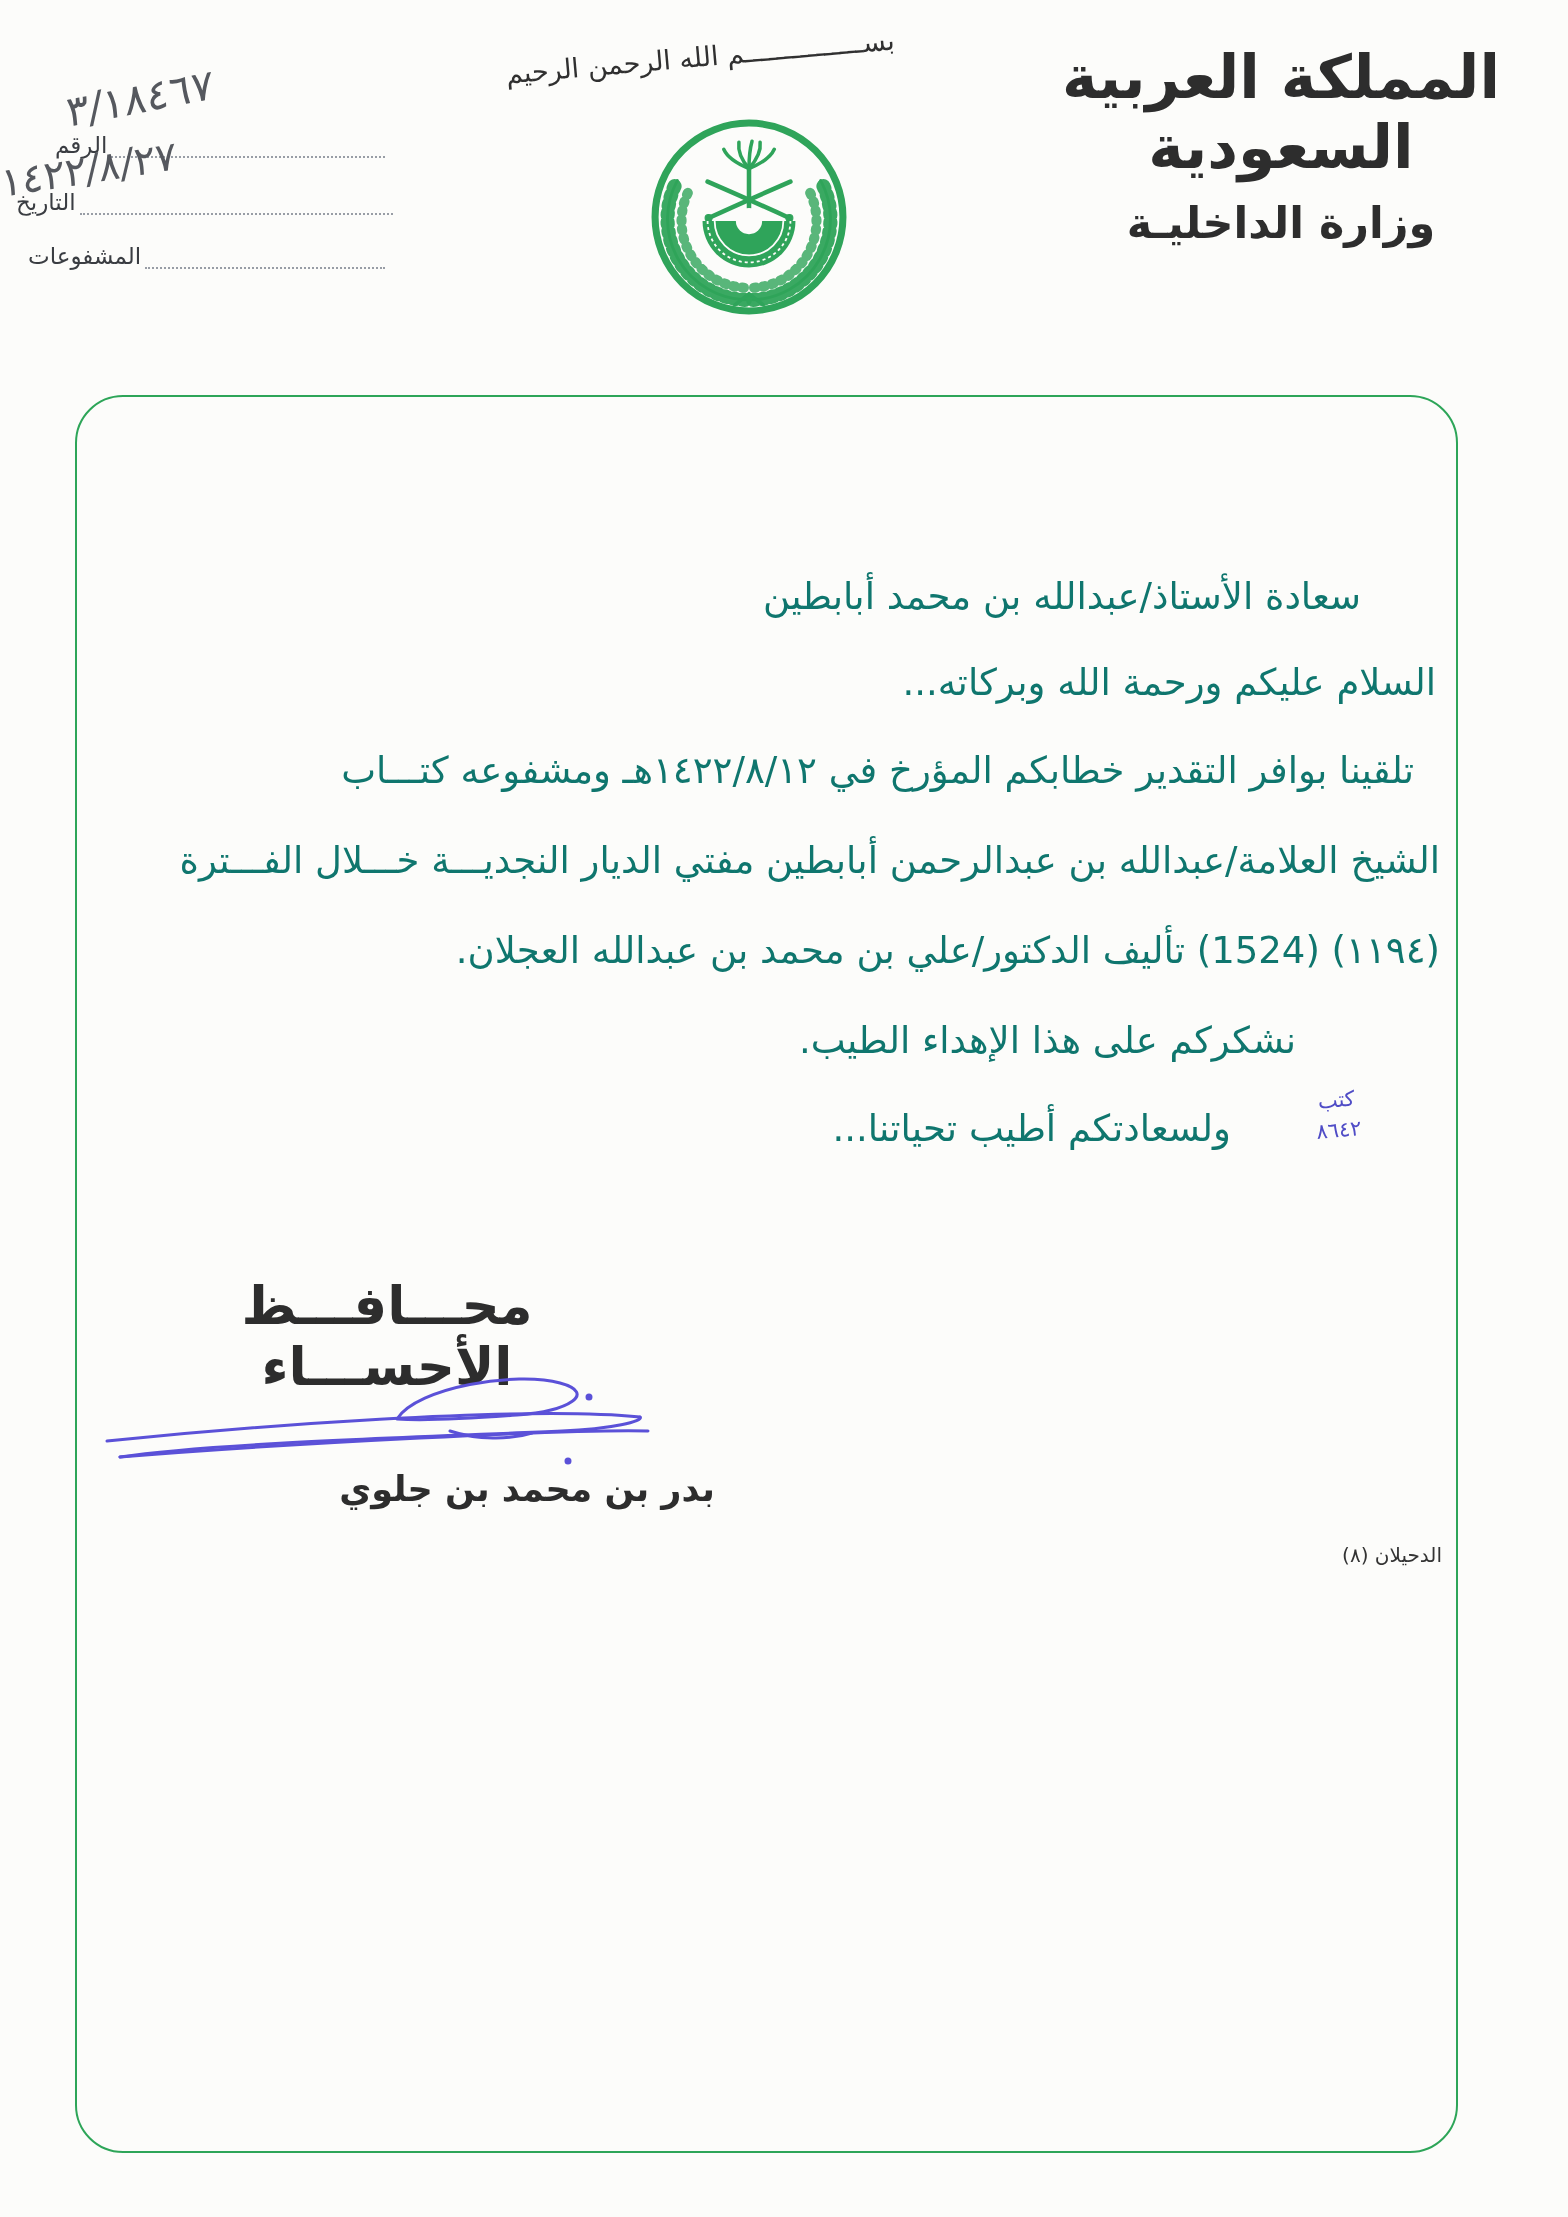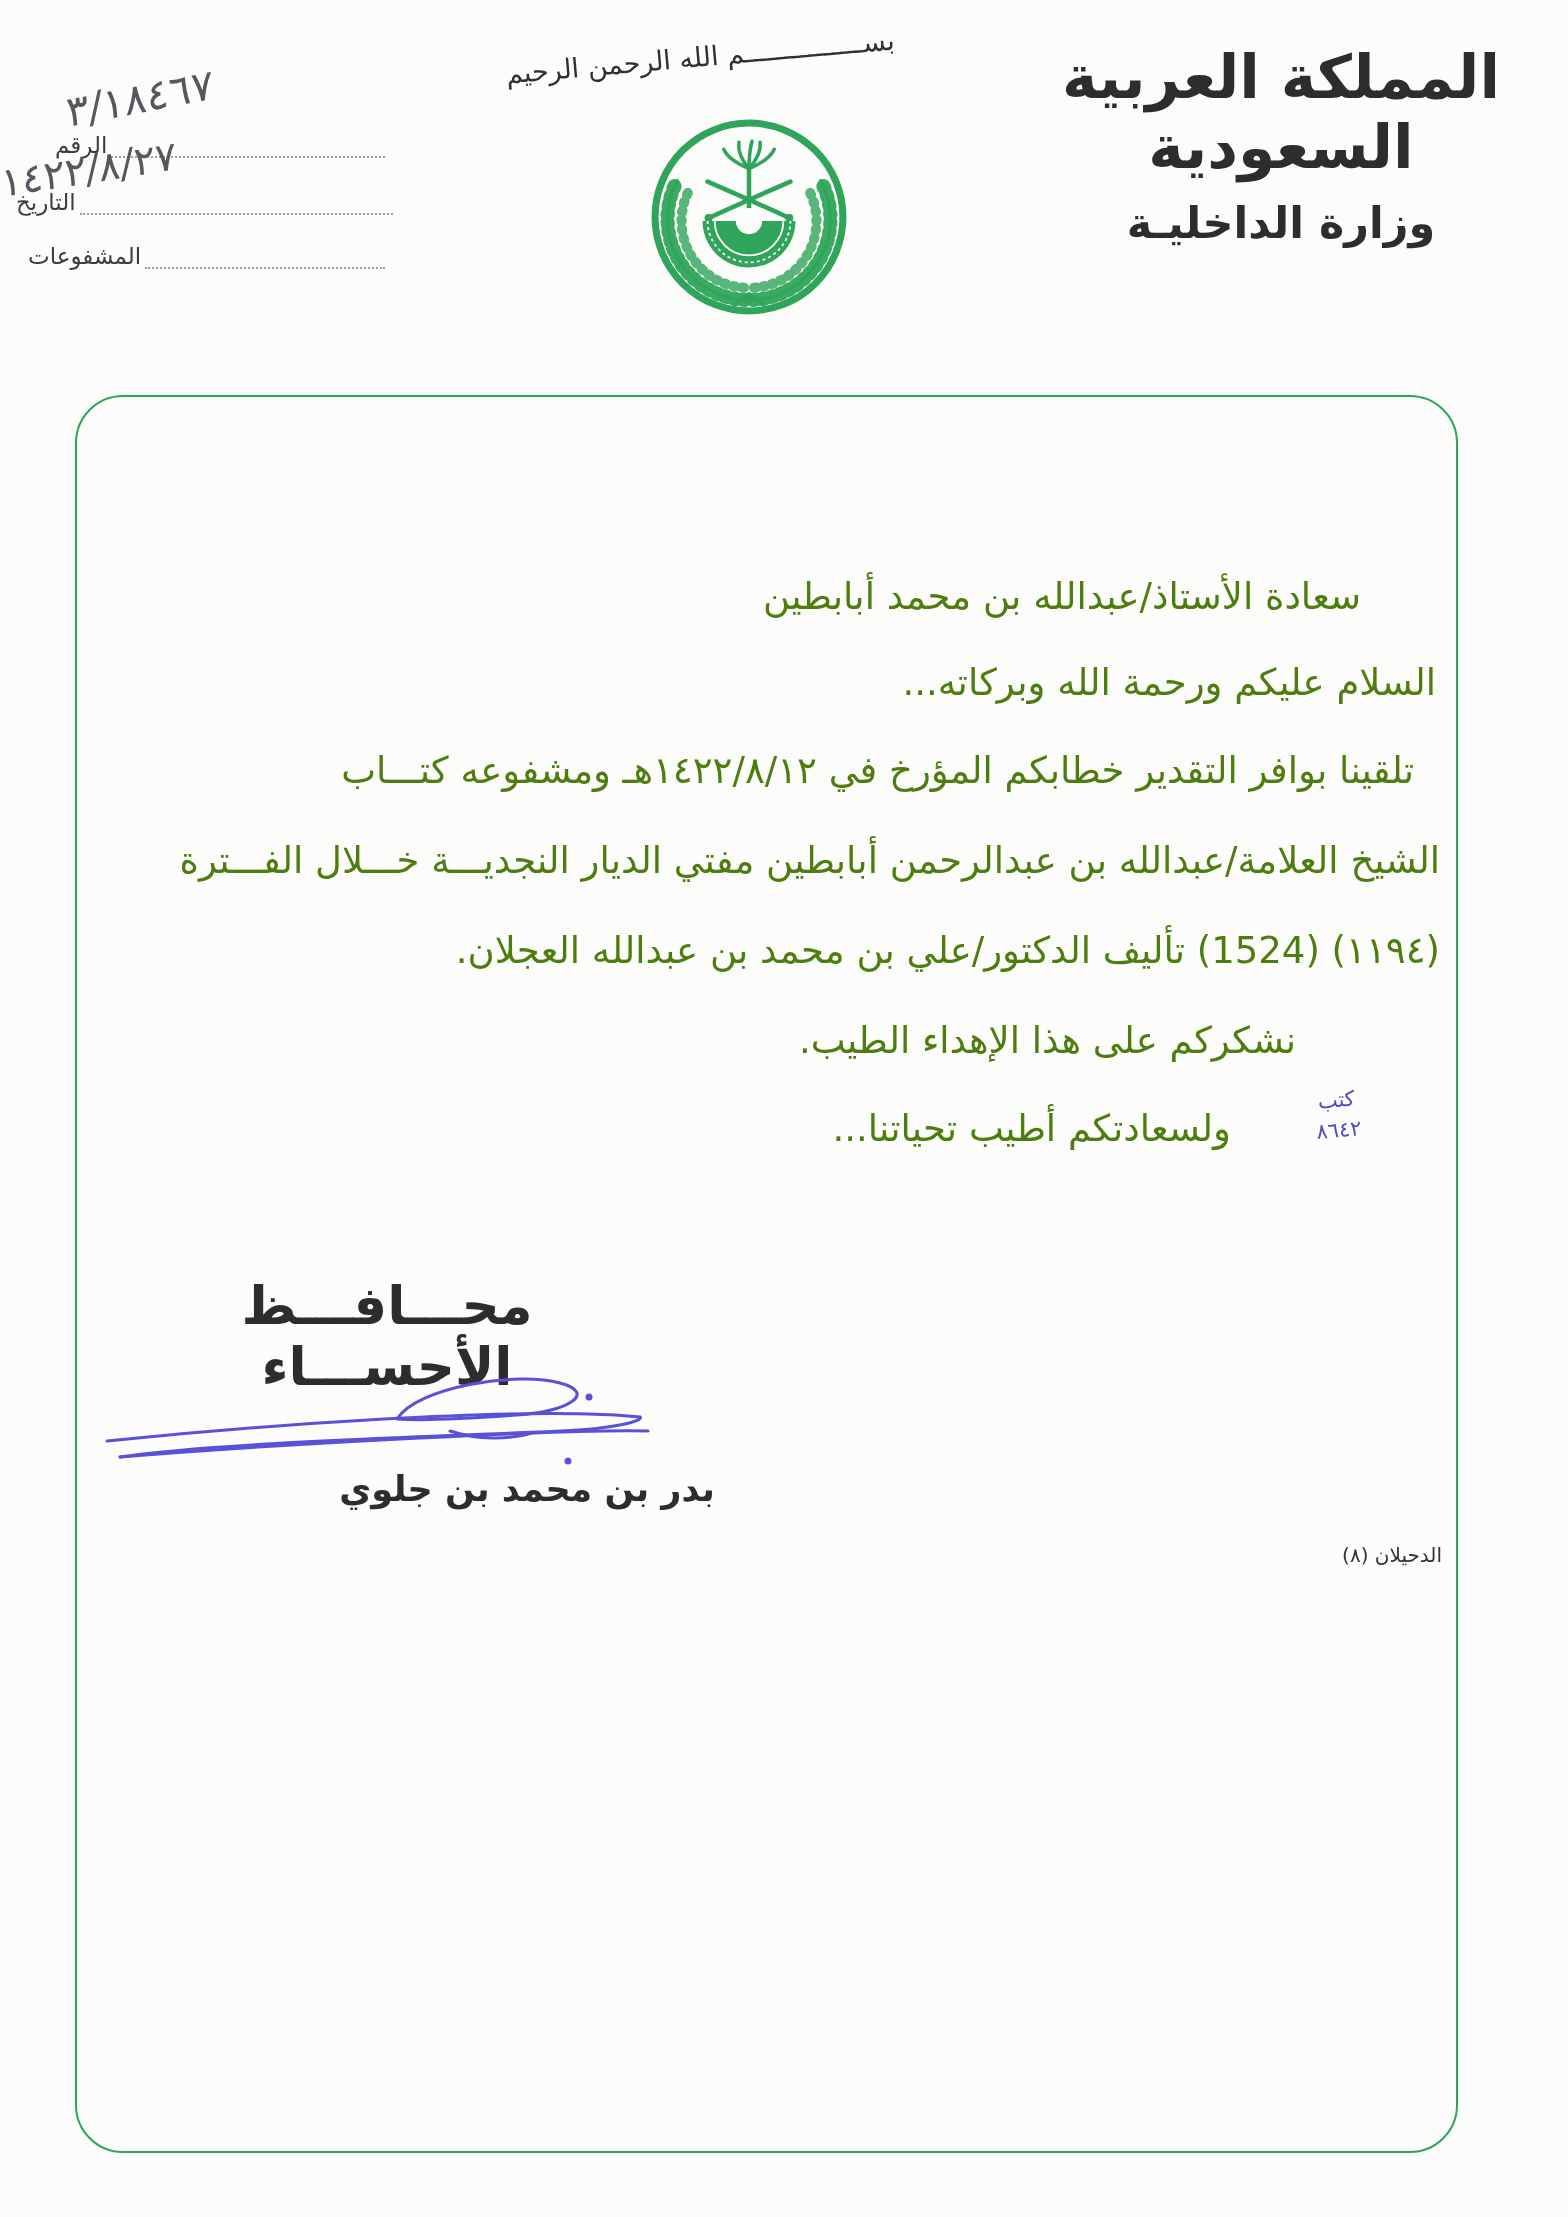--- a/index.html
+++ b/index.html
@@ -31,21 +31,21 @@
   
   .hdr-right{position:absolute;right:22px;top:42px;width:530px;text-align:center;direction:rtl;}
   .hdr-kingdom{font-size:60px;font-weight:bold;letter-spacing:1px;}
   .hdr-ministry{font-size:43px;font-weight:bold;margin-top:16px;}
   .hdr-emirate{font-size:30px;font-weight:bold;margin-top:16px;}
   
   .letter-frame{
     position:absolute;left:75px;top:395px;width:1383px;height:1758px;
     border:2.5px solid #2da558;border-radius:48px;box-sizing:border-box;
   }
-  .l{position:absolute;direction:rtl;white-space:nowrap;font-size:37px;color:#4d7c0f;}
+  .l{position:absolute;direction:rtl;white-space:nowrap;font-size:37px;color:#0f766e;}
   .recipient{top:178px;right:95px;}
   .salutation{top:264px;right:20px;}
   .body1{top:352px;right:42px;}
   .body2{top:442px;right:16px;}
   .body3{top:532px;right:16px;}
   .thanks{top:622px;right:160px;}
   .closing{top:710px;right:225px;}
   .blue-note{
     position:absolute;top:688px;right:96px;direction:rtl;text-align:center;
     color:#4f4cc6;font-size:21px;line-height:1.45;transform:rotate(-5deg);

